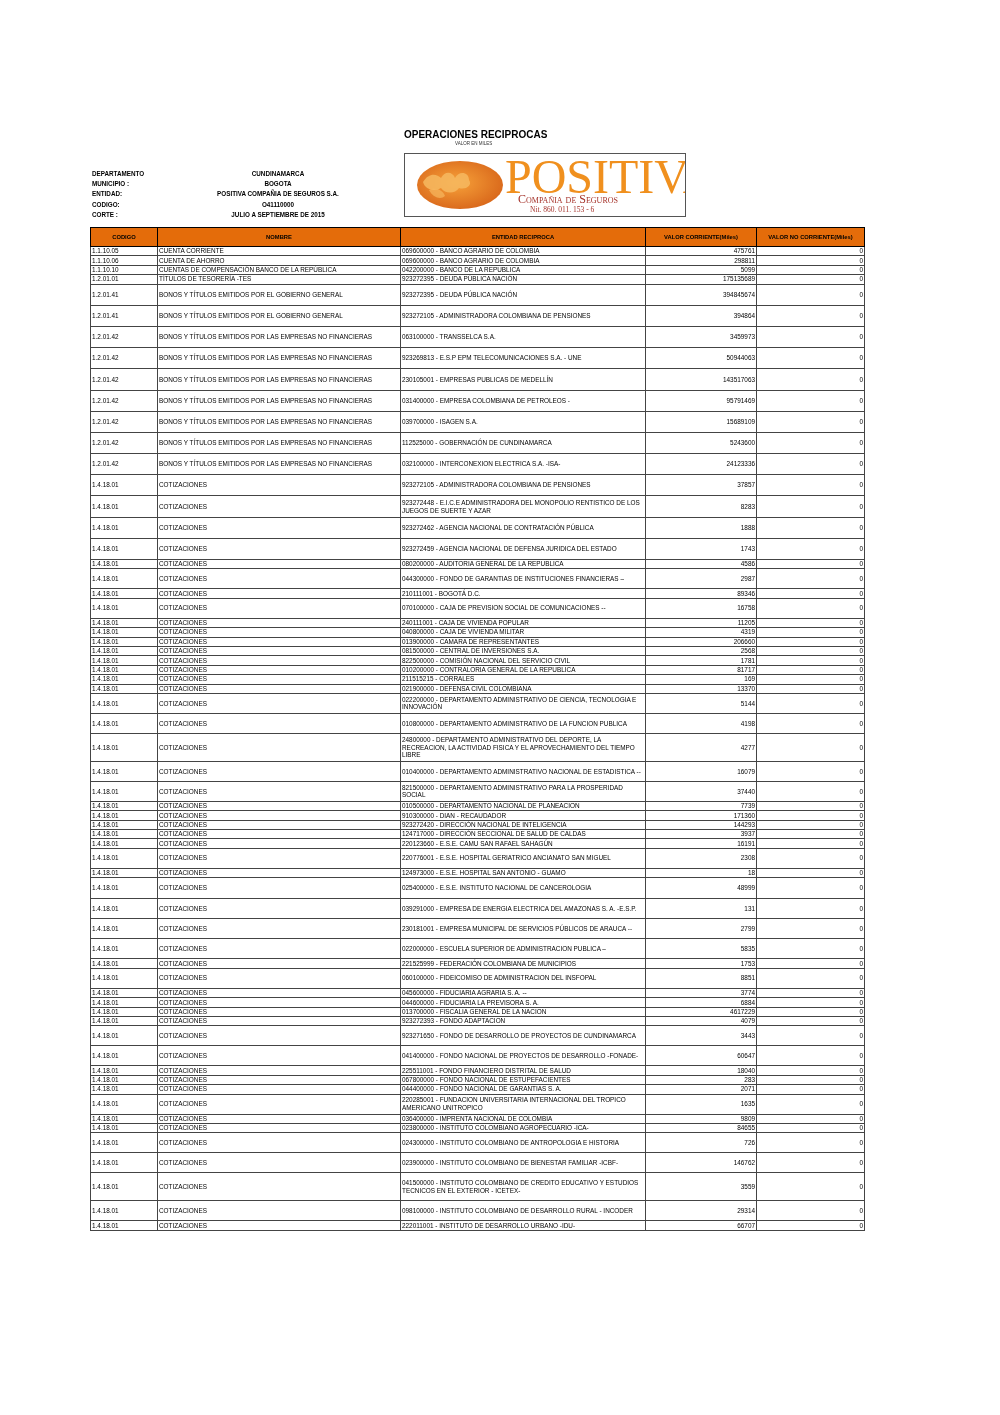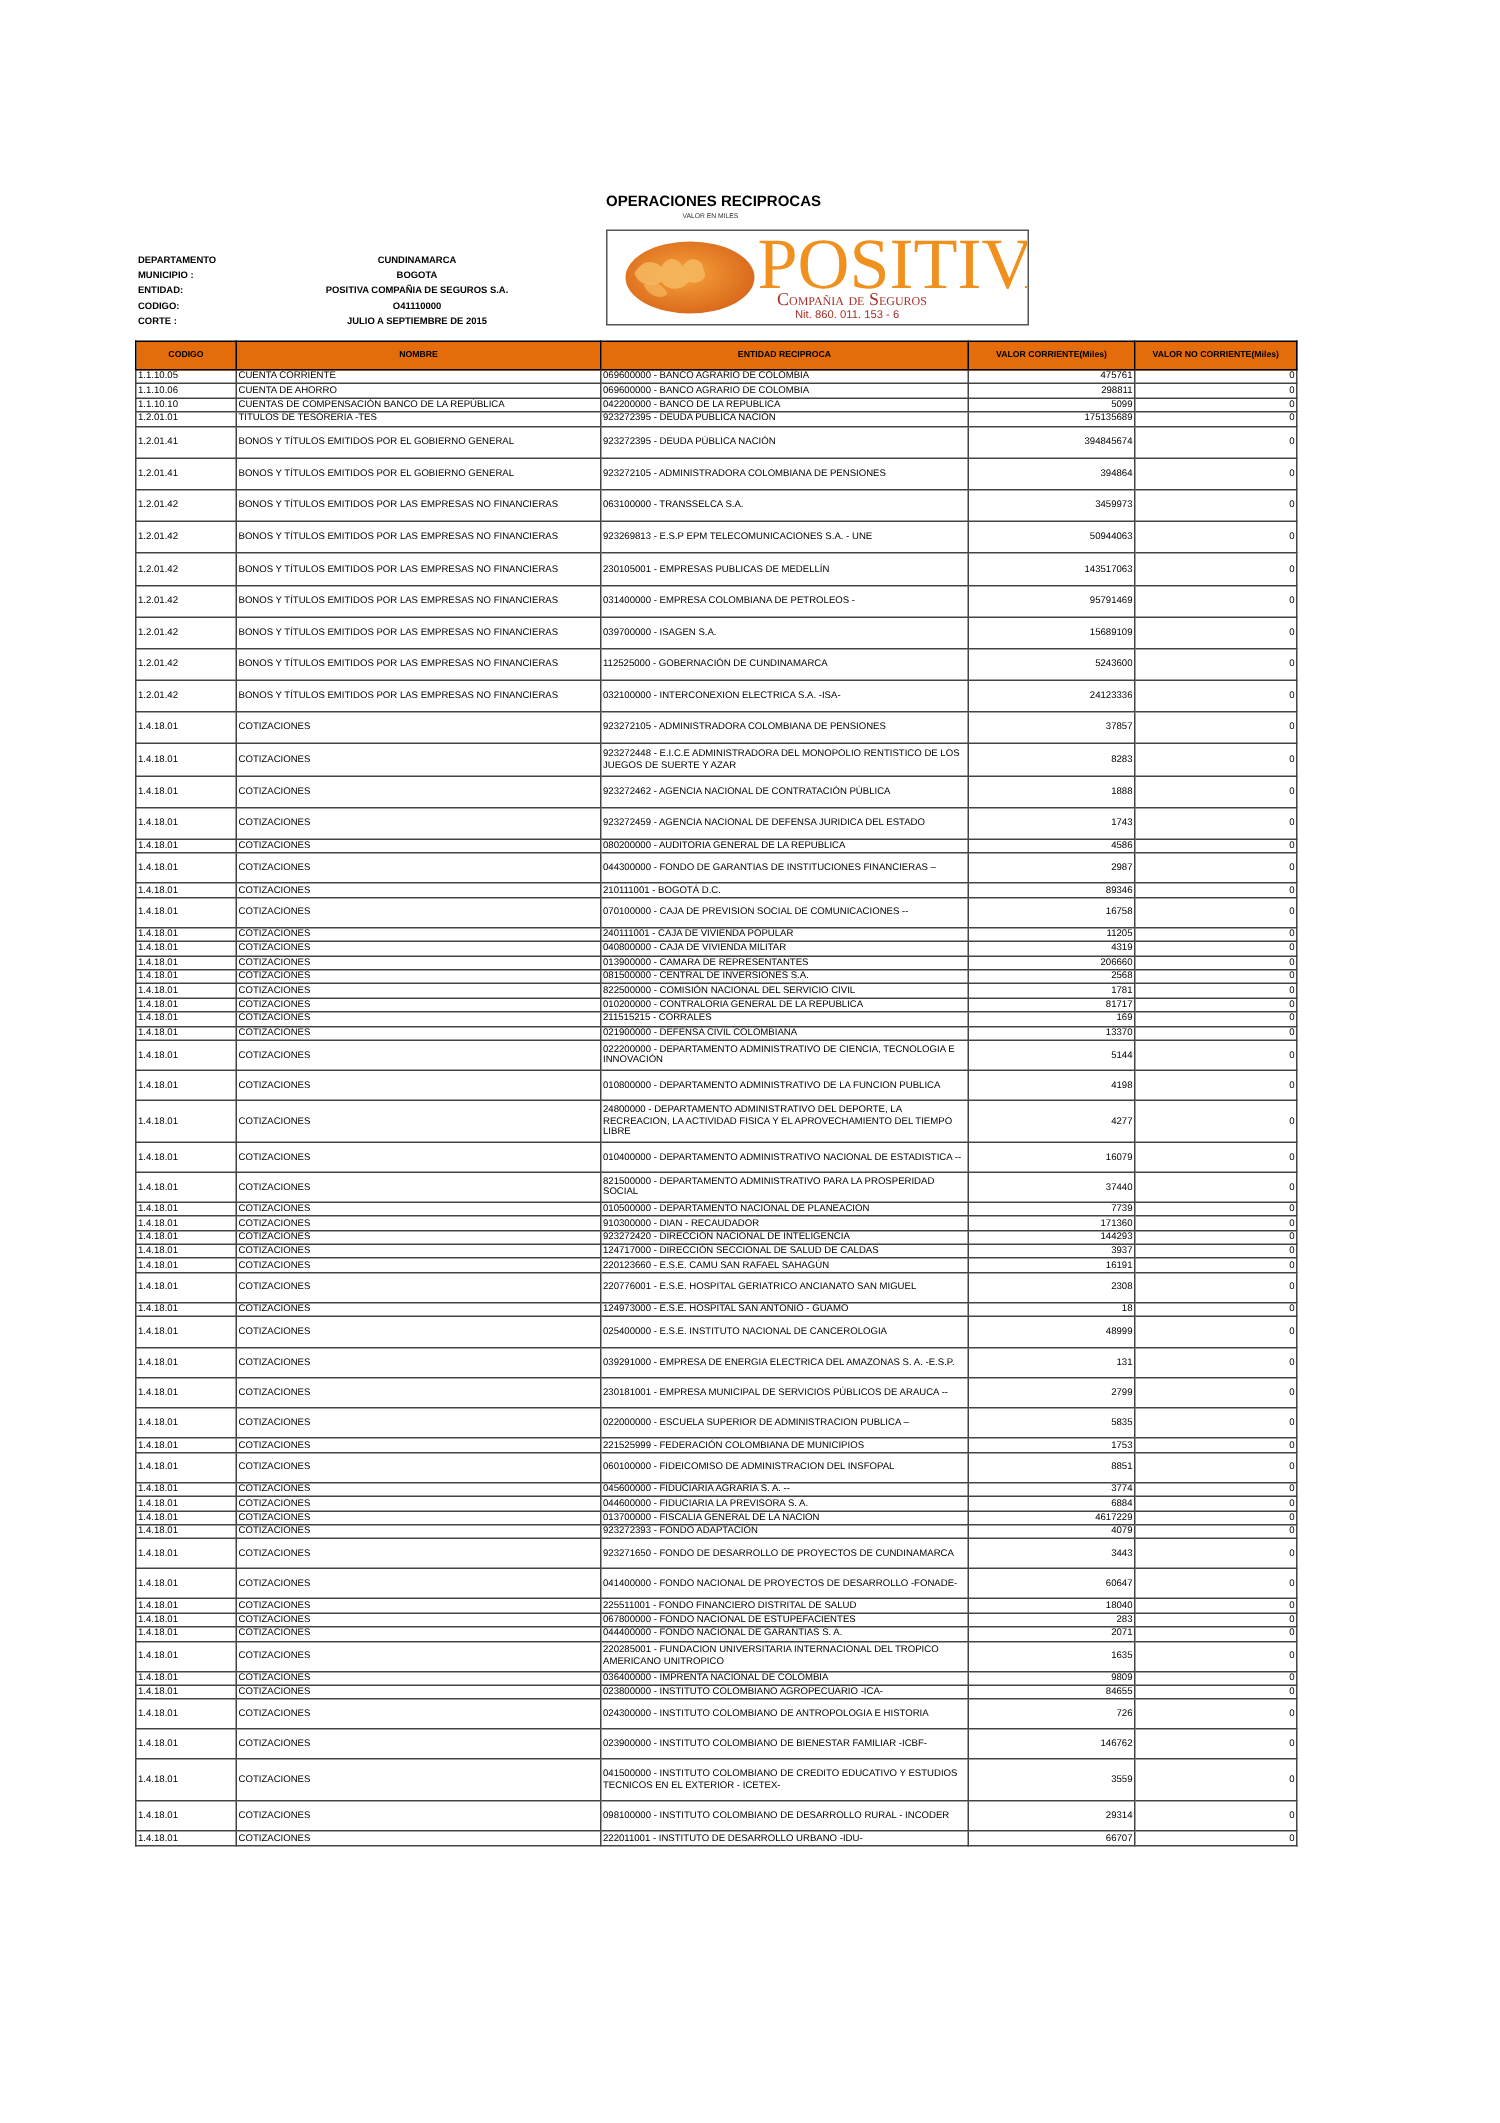--- a/index.html
+++ b/index.html
@@ -11,21 +11,21 @@
   .meta .row { height: 10.2px; line-height: 10.2px; display: flex; }
   .meta .lbl { width: 70px; }
   .meta .val { width: 232px; text-align: center; }
   .logo { position: absolute; left: 404px; top: 153px; width: 280px; height: 62px;
           border: 1px solid #555; background: #fff; overflow: hidden; }
   .logo .sun { position: absolute; left: 10px; top: 6px; width: 90px; height: 50px; }
   .logo .brand { position: absolute; left: 100px; top: 3px; font-family: "Liberation Serif", serif;
           font-size: 48px; color: #f0901e; letter-spacing: 0px; line-height: 40px; }
   .logo .tag { position: absolute; left: 113px; top: 39px; font-family: Liberation Serif, serif;
           font-size: 12px; color: #a5322a; line-height: 13px; font-variant: small-caps; }
-  .logo .nit { position: absolute; left: 125px; top: 52px; font-family: Liberation Sans, sans-serif;
+  .logo .nit { position: absolute; left: 125px; top: 52px; font-family: Liberation Serif, serif;
           font-size: 7.5px; color: #a5322a; line-height: 8px; }
 
   table { position: absolute; left: 90px; top: 227px; border-collapse: collapse; table-layout: fixed;
           width: 774px; font-size: 6.4px; }
   th { background: #e46c0a; color: #000; font-weight: bold; font-size: 5.8px; height: 18px;
        border: 1px solid #000; text-align: center; padding: 0 2px; line-height: 7px; }
   td { border: 1px solid #444; padding: 0 1px; vertical-align: middle; line-height: 7.8px;
        overflow: hidden; white-space: normal; }
   td.num { text-align: right; }
   col.c1 { width: 67px; } col.c2 { width: 243px; } col.c3 { width: 245px; }

